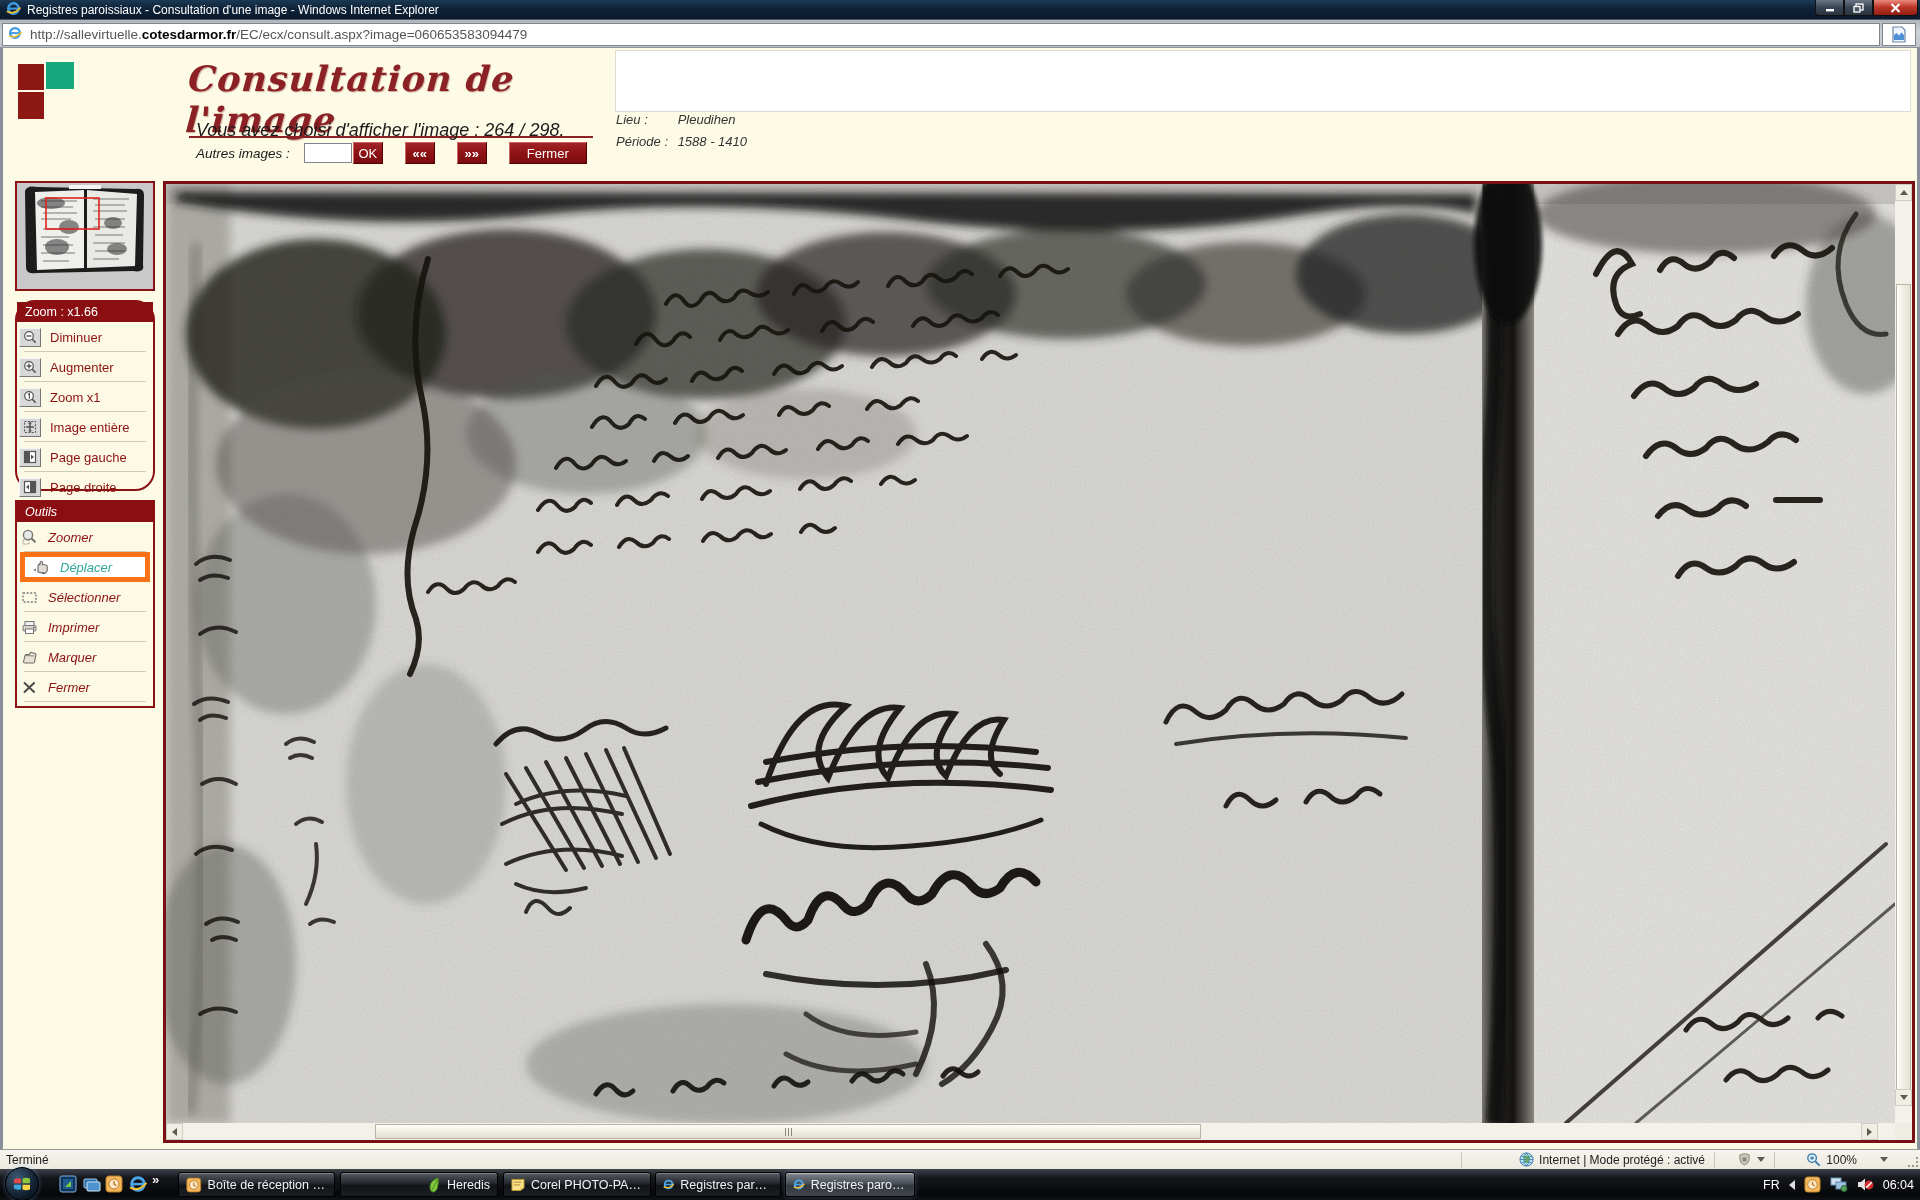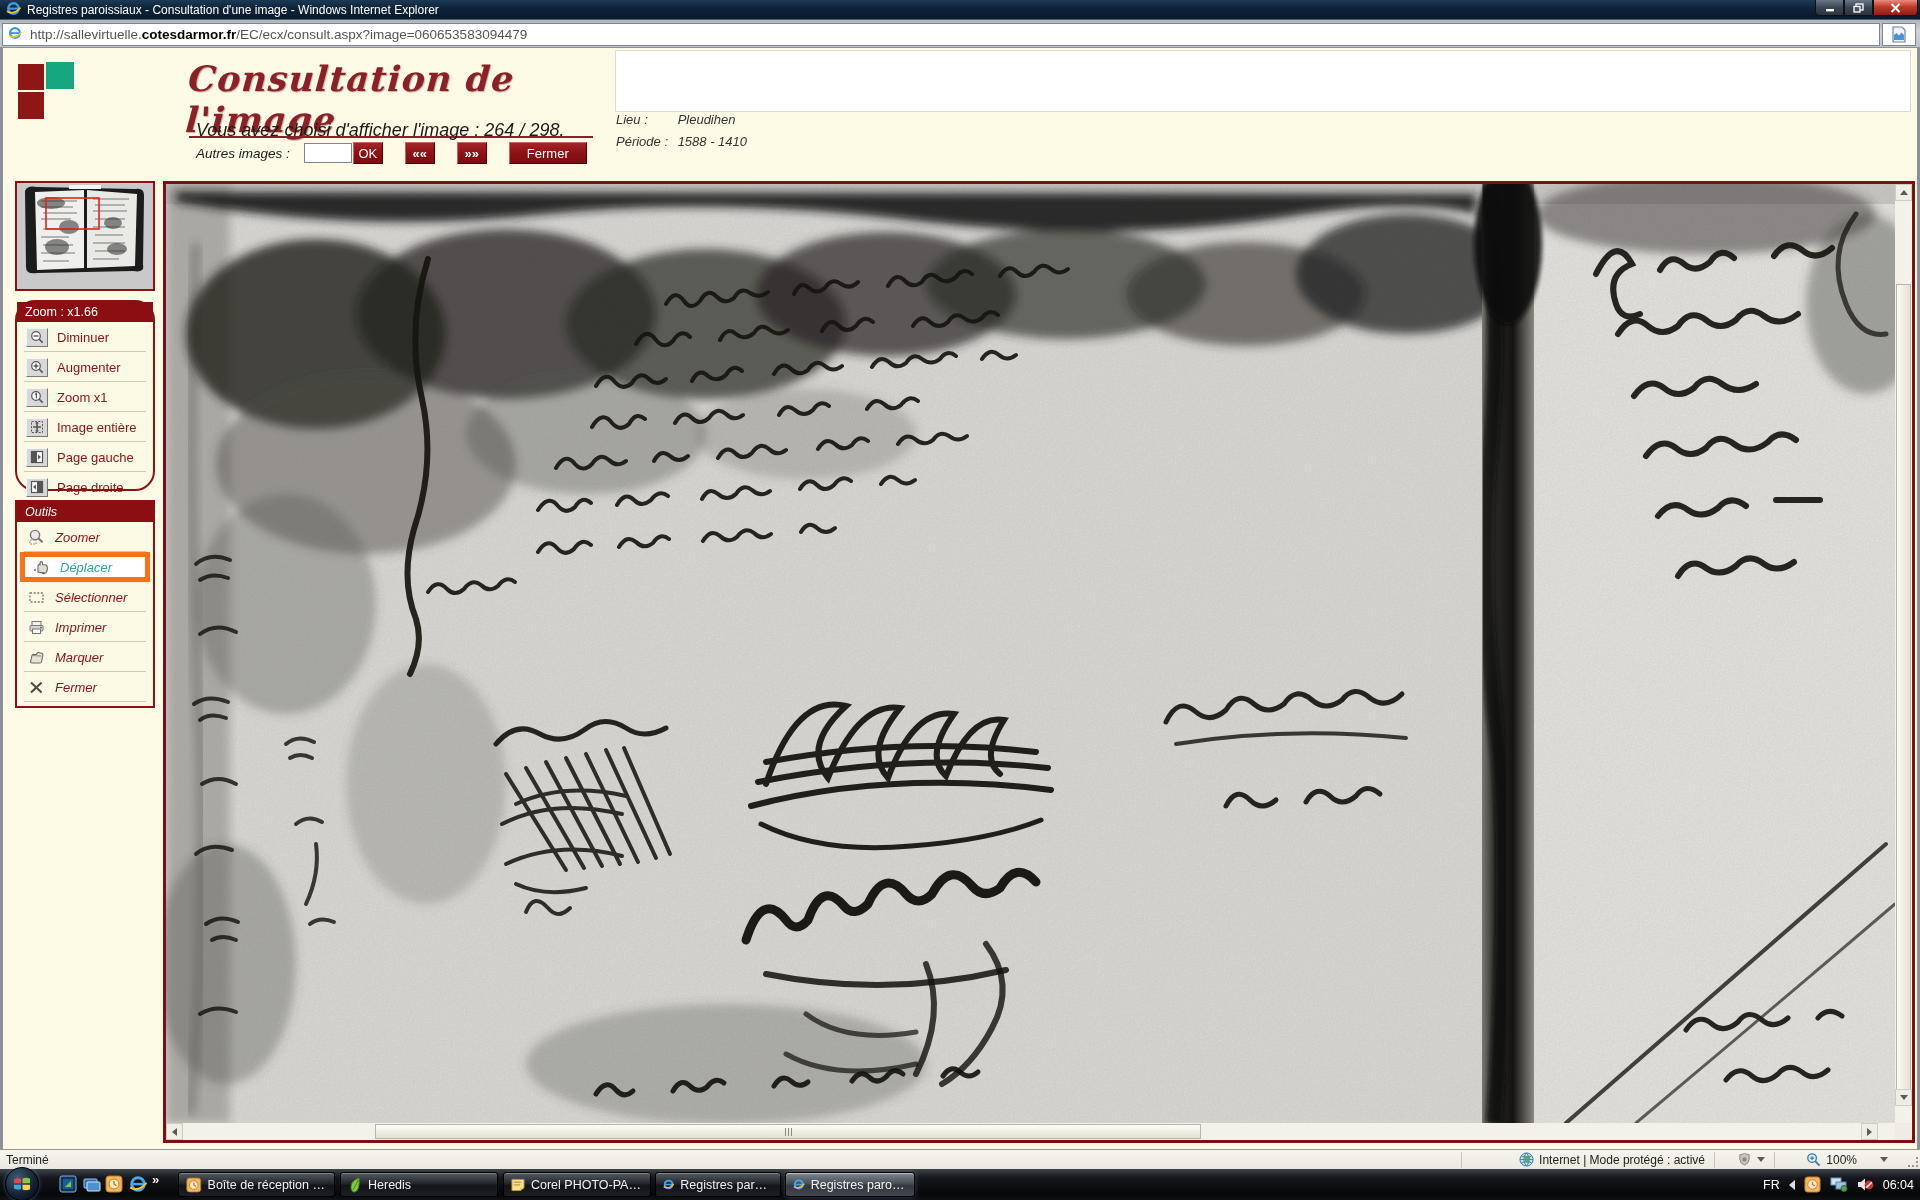--- a/index.html
+++ b/index.html
@@ -56,21 +56,21 @@
   .btn-prev,.btn-next { width:30px; margin-left:22px; font-weight:bold; }
   .btn-fermer { width:78px; margin-left:22px; }
 
   .info-row { position:absolute; font-size:13px; font-style:italic; color:#333; }
   .info-label { display:inline-block; width:58px; }
 
   
   .panel { position:absolute; left:12px; width:140px; border:2px solid #8b1113; background:#fcf9e4; }
   .panel-header { height:20px; background:#8b0f12; color:#fff; font-size:12.5px;
     display:flex; align-items:center; padding-left:8px; }
-  .panel-row { position:relative; height:30px; display:flex; align-items:center; padding-left:9px; }
+  .panel-row { position:relative; height:30px; display:flex; align-items:center; padding-left:2px; }
   .panel-row .sep { position:absolute; left:7px; right:7px; bottom:0; border-bottom:1px solid #cfcbb4; }
   .panel-label { font-size:13px; color:#8b1113; margin-left:9px; white-space:nowrap; }
   .icon-box { width:22px; height:19px; background:#d8d8d8; border:1px solid; border-color:#f5f5f5 #777 #777 #f5f5f5;
     display:flex; align-items:center; justify-content:center; flex:none; }
   .tool-icon { width:20px; height:19px; display:flex; align-items:center; justify-content:center; flex:none; }
   .row-selected { background:#fff; border:5px solid #f97316; margin:0 3px; padding-left:6px; }
   .row-selected .panel-label { color:#2fa89b; }
 
   .thumb-panel { position:absolute; left:12px; top:133px; width:140px; height:110px;
     border:2px solid #8b1113; background:#c9c9c9; }
@@ -606,21 +606,21 @@
     <div class="ql-chevron">»</div>
 
     <div class="taskbtn" style="left:178px;width:157px;">
       <svg width="16" height="16" viewBox="0 0 18 18">
           <rect x="1" y="1" width="16" height="16" rx="3" fill="#f4b75e" stroke="#b97d24"></rect>
           <circle cx="9" cy="9" r="5" fill="#fde9c8" stroke="#b97d24"></circle>
           <path d="M9 6 v3 l2.4 1.6" stroke="#b97d24" stroke-width="1.4" fill="none"></path>
         </svg>
       <span class="lbl">Boîte de réception - ...</span>
     </div>
-    <div class="taskbtn" style="left:340px;width:158px;">
+    <div class="taskbtn" style="left:340px;width:158px;justify-content:flex-end;">
       <svg width="14" height="16" viewBox="0 0 14 16">
           <path d="M11 1 Q3 4 3 10 Q3 15 7 15 Q12 13 11 1 Z" fill="#7ec93f" stroke="#4e8b1e"></path>
           <path d="M5 13 Q8 8 10 3" stroke="#4e8b1e" fill="none"></path>
         </svg>
       <span class="lbl">Heredis</span>
     </div>
     <div class="taskbtn" style="left:503px;width:148px;">
       <svg width="15" height="15" viewBox="0 0 15 15">
           <path d="M1 2 h13 v9 l-4 3 h-9 z" fill="#fbe28a" stroke="#b99a2c"></path>
           <path d="M14 11 l-4 0 0 3 z" fill="#e8c94f"></path>

